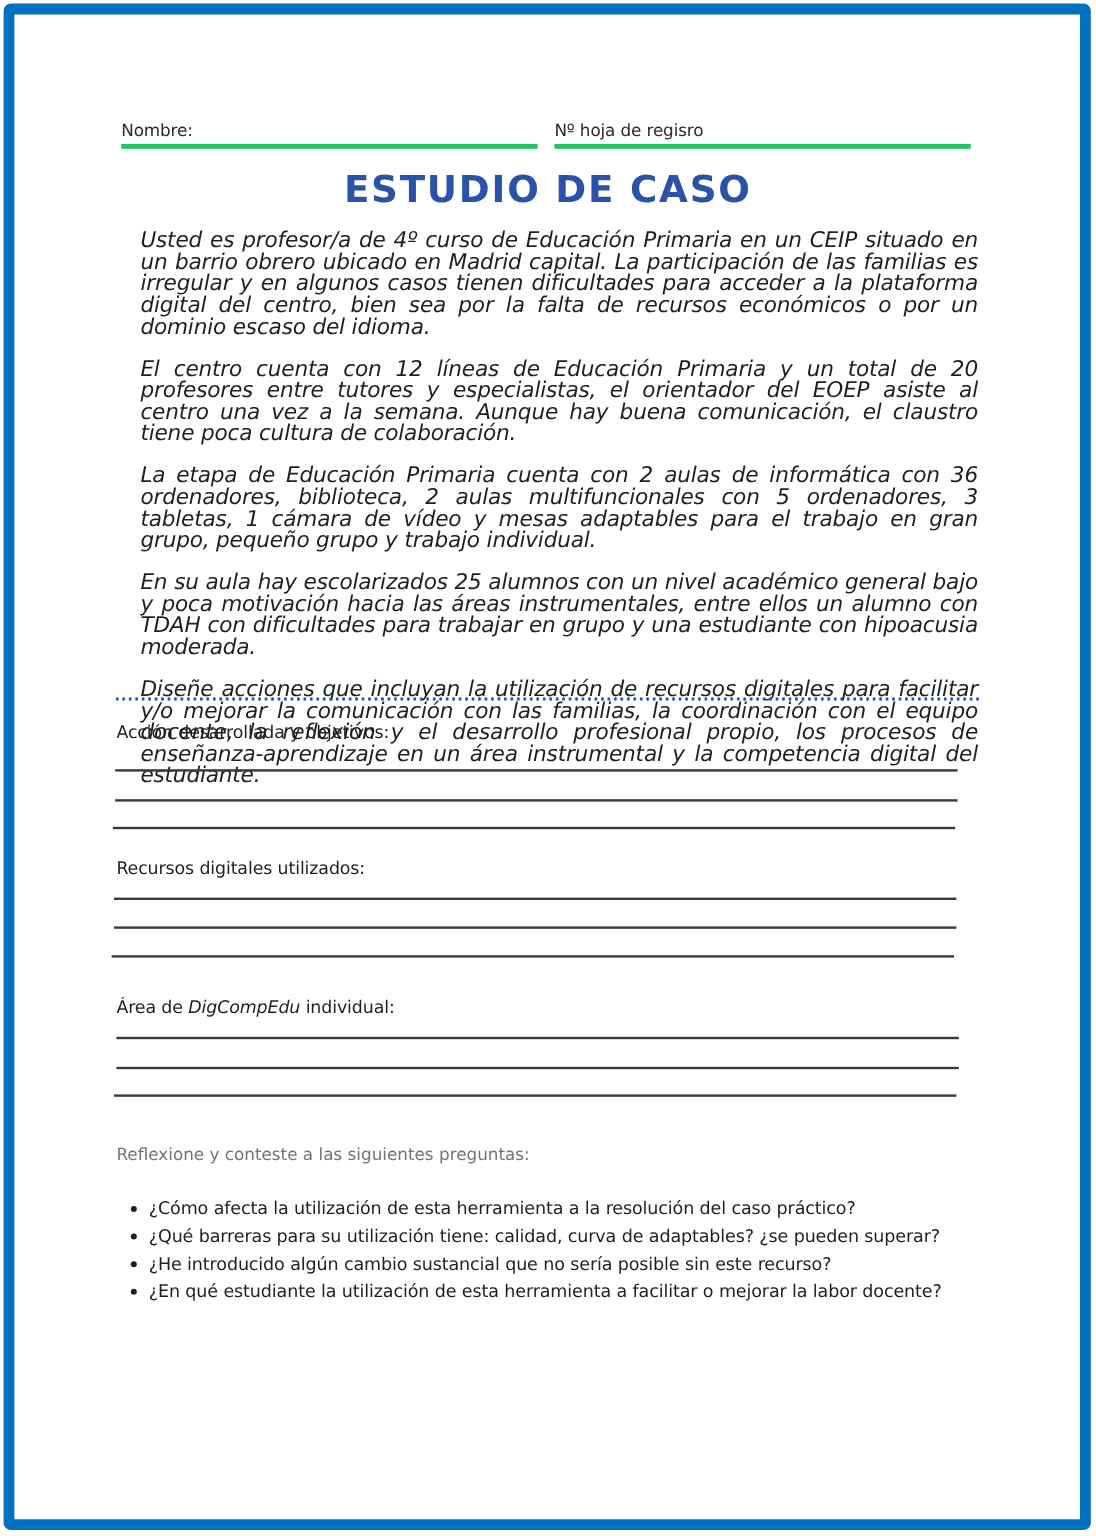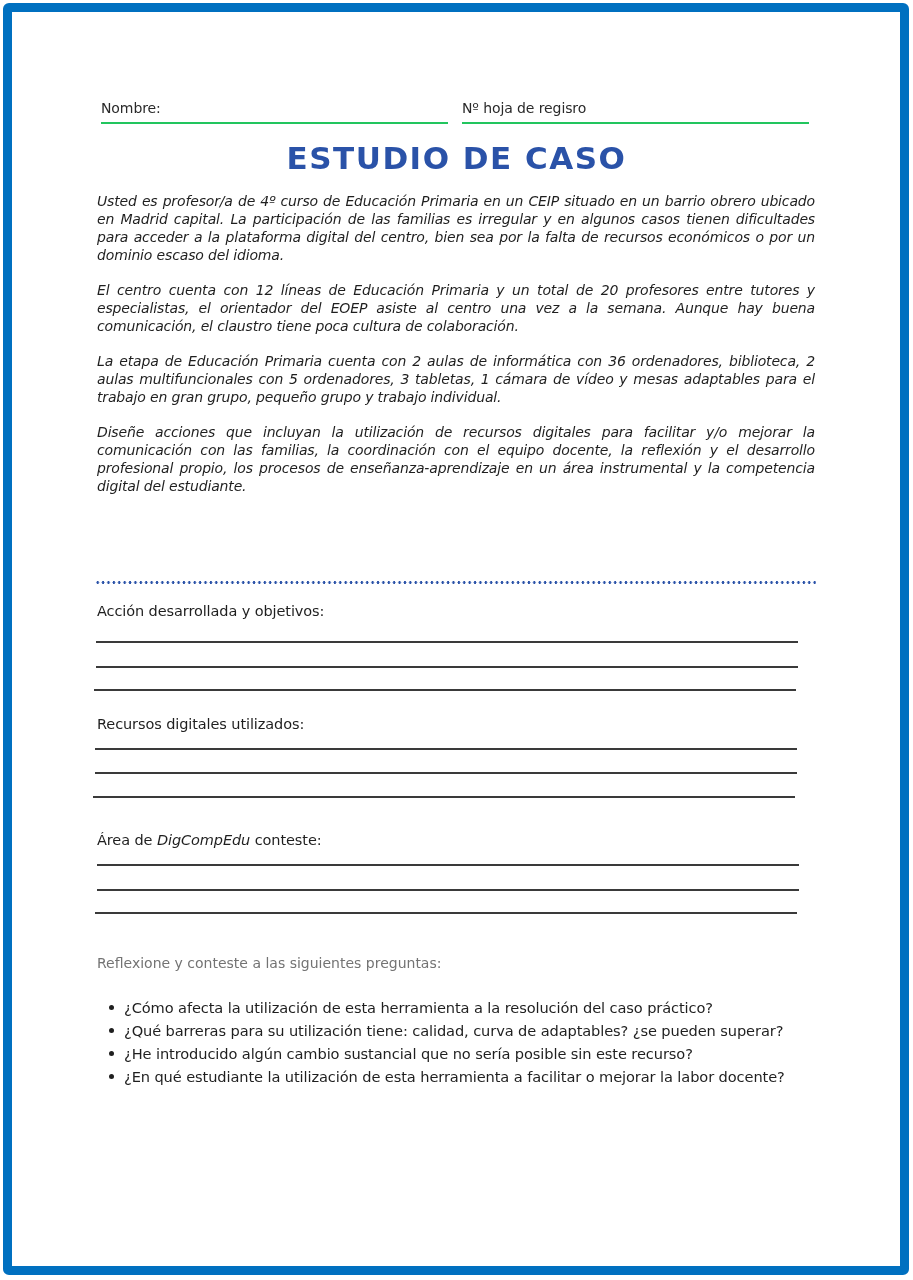--- a/index.html
+++ b/index.html
@@ -4,36 +4,37 @@
 <style>
   * { box-sizing: border-box; margin: 0; padding: 0; }
   html, body { width: 913px; height: 1280px; background: #ffffff; overflow: hidden; }
   body { position: relative; font-family: "DejaVu Sans", "Liberation Sans", sans-serif; color: #1c1c1c; }
 
   .page-frame {
     position: absolute; left: 3px; top: 3px; width: 906px; height: 1272px;
     border: 9px solid #0070c0; border-radius: 6px; background: #ffffff;
   }
 
-  .hdr-field { position: absolute; top: 98px; height: 26px; border-bottom: 2px solid #22c55e; }
+  .hdr-field { position: absolute; top: 98px; height: 26px; border-bottom: 4px solid #22c55e; }
   .hdr-field span { font-size: 14px; color: #2a2a2a; letter-spacing: -0.1px; }
   #f-nombre { left: 101px; width: 347px; }
   #f-hoja { left: 462px; width: 347px; }
 
   .title {
     position: absolute; top: 140px; left: 0; width: 913px; text-align: center;
     font-family: "DejaVu Sans", sans-serif; font-weight: bold; font-size: 31px;
     letter-spacing: 1.5px; color: #2a52a8;
   }
 
   .intro { position: absolute; left: 97px; top: 192px; width: 718px; }
   .intro p {
-    font-family: "DejaVu Sans", sans-serif; font-style: italic; font-size: 14px;
+    font-family: "DejaVu Sans", sans-serif; font-style: italic; font-size: 18px;
     line-height: 18px; text-align: justify; color: #1f1f1f; margin-bottom: 17px;
     letter-spacing: -0.15px;
+    margin-left: 20px;
   }
 
   .dots {
     position: absolute; left: 95px; top: 581px; width: 721px; height: 3px;
     background-image: radial-gradient(circle, #2a52a8 1.2px, transparent 1.5px);
     background-size: 5.4px 3px; background-repeat: repeat-x;
   }
 
   .section-label {
     position: absolute; left: 97px; font-size: 14.5px; color: #1f1f1f; letter-spacing: -0.1px;
@@ -61,36 +62,37 @@
 <div class="hdr-field" id="f-hoja">
   <span>Nº hoja de regisro</span>
 </div>
 
 <div class="title">ESTUDIO DE CASO</div>
 
 <div class="intro">
   <p>Usted es profesor/a de 4º curso de Educación Primaria en un CEIP situado en un barrio obrero ubicado en Madrid capital. La participación de las familias es irregular y en algunos casos tienen dificultades para acceder a la plataforma digital del centro, bien sea por la falta de recursos económicos o por un dominio escaso del idioma.</p>
   <p>El centro cuenta con 12 líneas de Educación Primaria y un total de 20 profesores entre tutores y especialistas, el orientador del EOEP asiste al centro una vez a la semana. Aunque hay buena comunicación, el claustro tiene poca cultura de colaboración.</p>
   <p>La etapa de Educación Primaria cuenta con 2 aulas de informática con 36 ordenadores, biblioteca, 2 aulas multifuncionales con 5 ordenadores, 3 tabletas, 1 cámara de vídeo y mesas adaptables para el trabajo en gran grupo, pequeño grupo y trabajo individual.</p>
+  <p>En su aula hay escolarizados 25 alumnos con un nivel académico general bajo y poca motivación hacia las áreas instrumentales, entre ellos un alumno con TDAH con dificultades para trabajar en grupo y una estudiante con hipoacusia moderada.</p>
   <p>Diseñe acciones que incluyan la utilización de recursos digitales para facilitar y/o mejorar la comunicación con las familias, la coordinación con el equipo docente, la reflexión y el desarrollo profesional propio, los procesos de enseñanza-aprendizaje en un área instrumental y la competencia digital del estudiante.</p>
 </div>
 
 <div class="dots"></div>
 
 <div class="section-label" style="top:603px;">Acción desarrollada y objetivos:</div>
 <div class="write-line" style="left:96px; top:641px; width:702px;"></div>
 <div class="write-line" style="left:96px; top:666px; width:702px;"></div>
 <div class="write-line" style="left:94px; top:689px; width:702px;"></div>
 
 <div class="section-label" style="top:716px;">Recursos digitales utilizados:</div>
 <div class="write-line" style="left:95px; top:748px; width:702px;"></div>
 <div class="write-line" style="left:95px; top:772px; width:702px;"></div>
 <div class="write-line" style="left:93px; top:796px; width:702px;"></div>
 
-<div class="section-label" style="top:832px;"><span>Área de </span><em>DigCompEdu</em><span> conteste:</span></div>
+<div class="section-label" style="top:832px;"><span>Área de </span><em>DigCompEdu</em><span> individual:</span></div>
 <div class="write-line" style="left:97px; top:864px; width:702px;"></div>
 <div class="write-line" style="left:97px; top:889px; width:702px;"></div>
 <div class="write-line" style="left:95px; top:912px; width:702px;"></div>
 
 <div class="reflex-label">Reflexione y conteste a las siguientes preguntas:</div>
 <ul class="questions">
   <li><span class="bullet"></span><span>¿Cómo afecta la utilización de esta herramienta a la resolución del caso práctico?</span></li>
   <li><span class="bullet"></span><span>¿Qué barreras para su utilización tiene: calidad, curva de adaptables? ¿se pueden superar?</span></li>
   <li><span class="bullet"></span><span>¿He introducido algún cambio sustancial que no sería posible sin este recurso?</span></li>
   <li><span class="bullet"></span><span>¿En qué estudiante la utilización de esta herramienta a facilitar o mejorar la labor docente?</span></li>

